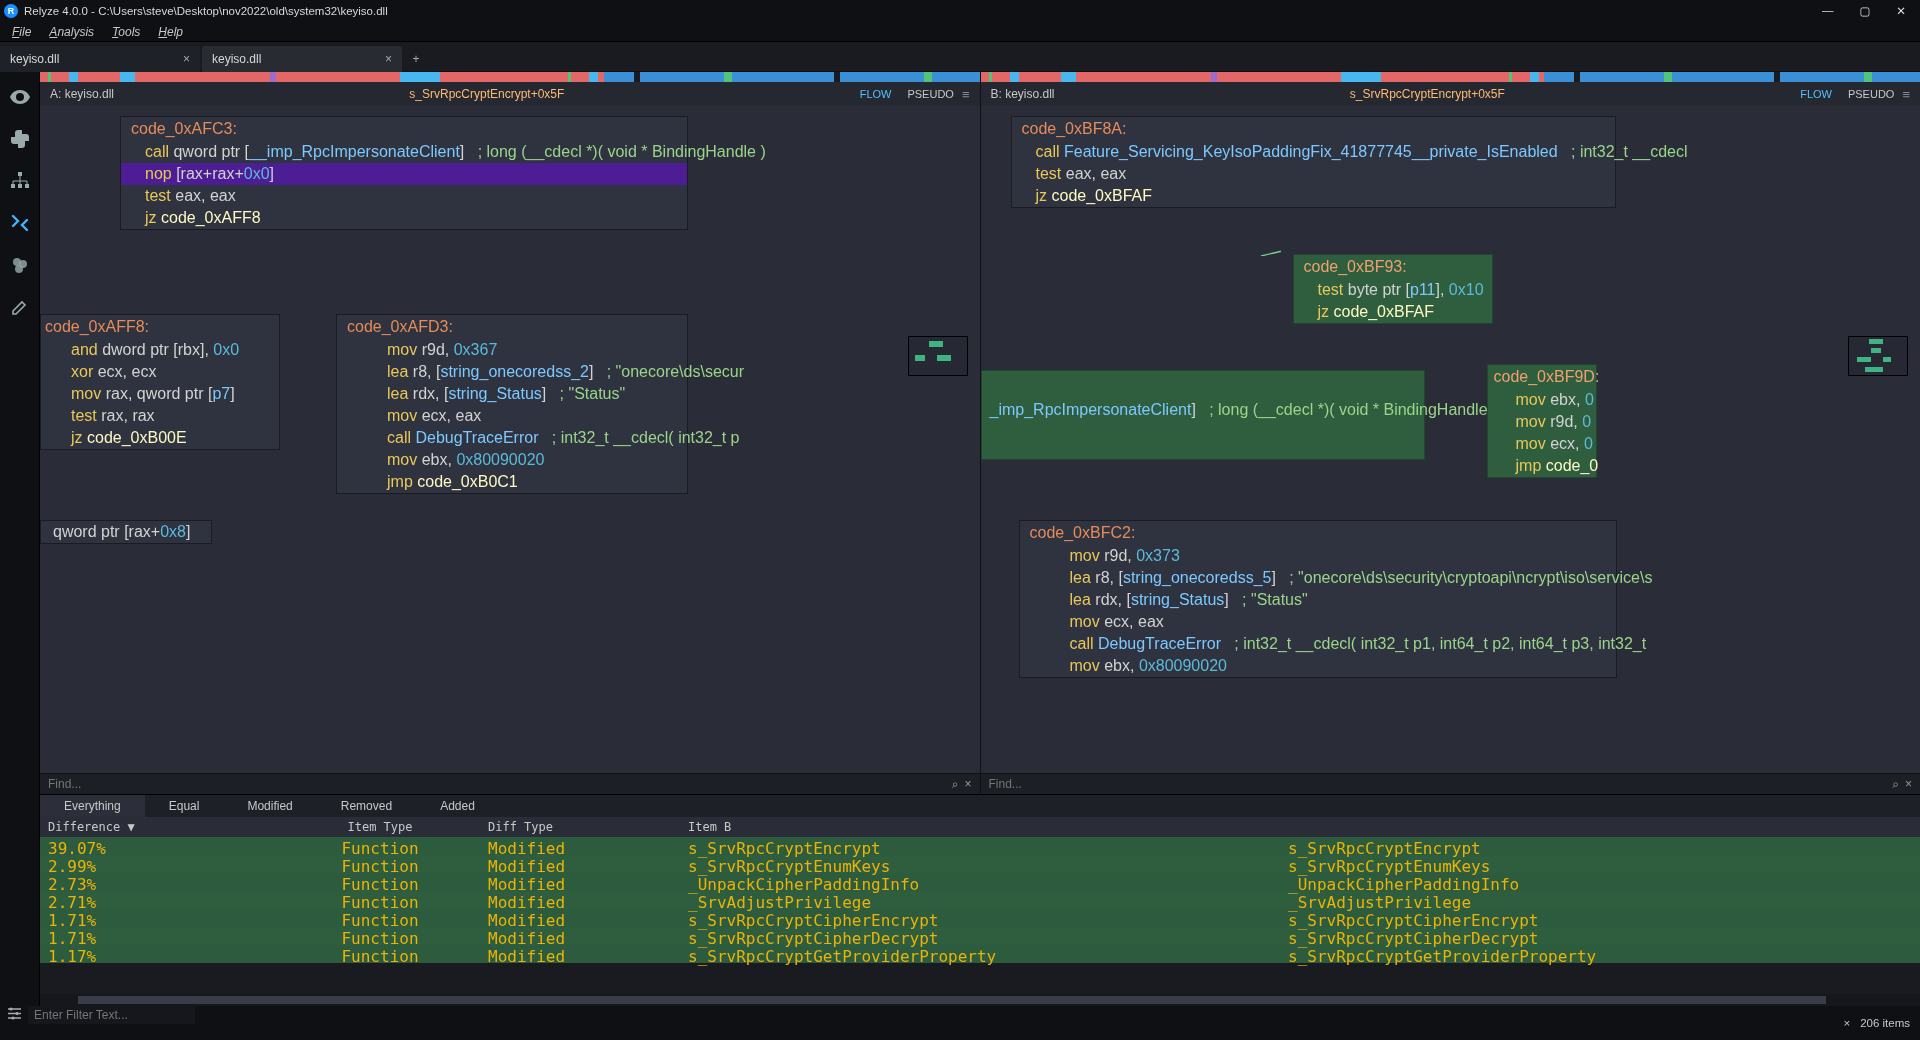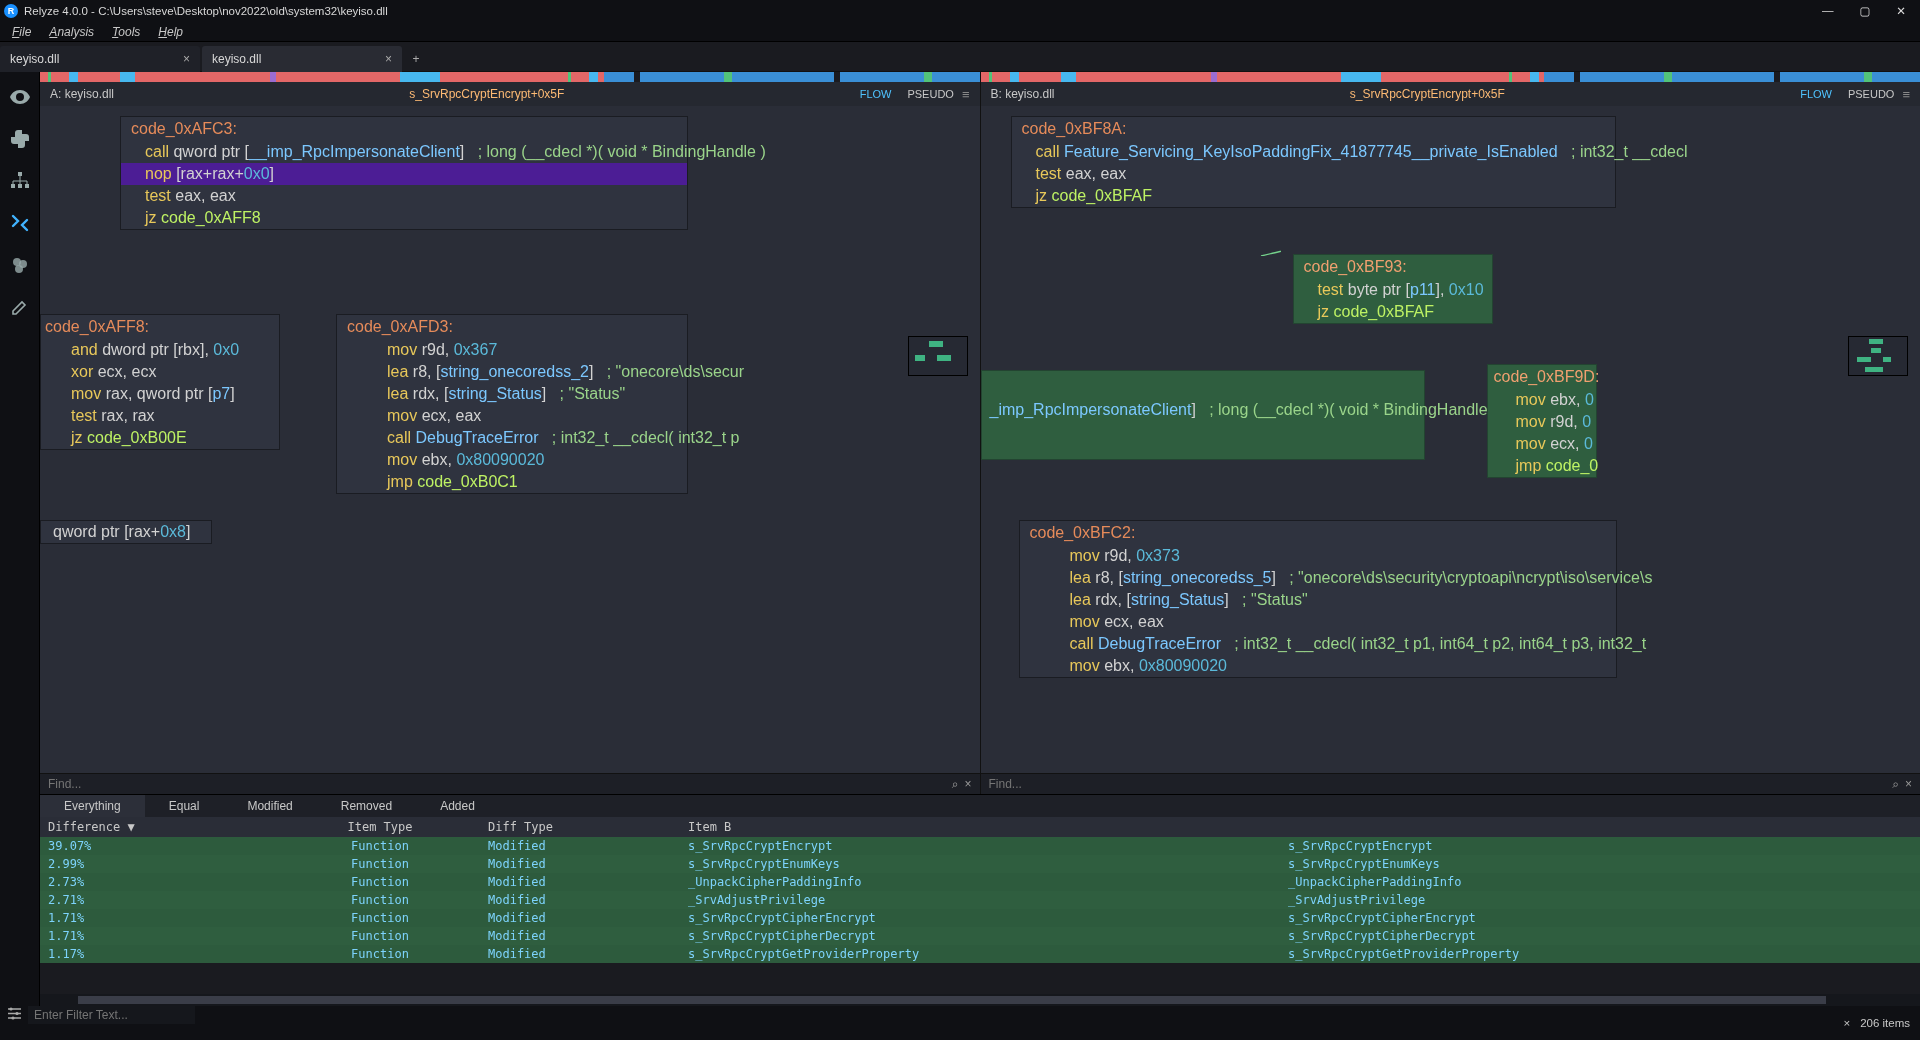--- a/index.html
+++ b/index.html
@@ -106,42 +106,42 @@
   }
   .node.green { background:#2f5e3f; border-color:#234431; }
   .node .hdr { padding:3px 10px; color:#e68b5a;}
   .node .line { padding:2px 10px 2px 50px; white-space:pre; color:#d2d2d2;}
   .node .line.red { background:#4c1d95; }
   .node .line .kw { color:#e8c85a; }
   .node .line .reg{ color:#d2d2d2;}
   .node .line .num{ color:#5bbada;}
   .node .line .sym{ color:#7cc8ff;}
   .node .line .cmt{ color:#9ad48a;}
-  .node .line .ref{ color:#bef264;}
+  .node .line .ref{ color:#fef9c3;}
   .node .line.h24 { padding-left:24px;}
   
   .minimap { position:absolute; top:230px; right:12px; width:60px; height:40px; background:#262933; border:1px solid #000;}
   .minimap i{position:absolute;display:block;background:#3fb382;}
   
   .findbar {
     height:21px; background:#1d1f26; display:flex;align-items:center;padding:0 8px; color:#777; font-size:12px;
     border-top:1px solid #111;
   }
   .findbar input { flex:1; background:transparent; border:none; color:#bbb; font-size:12px; outline:none;}
   .findbar .ico{ margin-left:6px; color:#999;}
   
   .diffpanel { height:212px; display:flex; flex-direction:column; background:#1a1b20; border-top:1px solid #000;}
   .dtabs { height:22px; display:flex; background:#1e2027;}
   .dtab { padding:4px 24px; color:#c8c8c8; font-size:12px;}
   .dtab.active { background:#2c2f39; }
   .dheaders { height:20px; display:flex; background:#2a2d37; color:#c8c8c8; font-size:12px; font-family:Consolas,monospace;}
   .dheaders div { padding:3px 8px;}
   .col-d{width:240px;} .col-t{width:200px;text-align:center;} .col-df{width:200px;} .col-a{width:600px;} .col-b{width:600px;}
   .drows { flex:1; overflow:auto; font-family:Consolas,monospace;}
-  .drow { height:18px; display:flex; background:#2f5e3f; color:#7dd3fc; font-size:12px;}
+  .drow { height:18px; display:flex; background:#2f5e3f; color:#eab308; font-size:16px;}
   .drow:nth-child(odd){background:#2d5b3d;}
   .drow div { padding:2px 8px;}
   .scrollbarH { height:12px; background:#15171c; position:relative;}
   .scrollbarH .thumb{ position:absolute; left:2%; top:2px; height:8px; width:93%; background:#3a3d48;}
   
   .footer { height:34px; background:#0f1014; display:flex; flex-direction:row;}
   .filterbar { height:18px; display:flex; align-items:center;}
   .filterbar .gear{width:28px;text-align:center;color:#aaa;font-size:14px;}
   .filterbar input{flex:1;background:#15171c;border:none;color:#888;padding:2px 6px;font-size:12px;outline:none;}
   .status { flex:1; display:flex; align-items:center; justify-content:flex-end; padding:0 10px; font-size:11.5px; color:#c8c8c8;}

